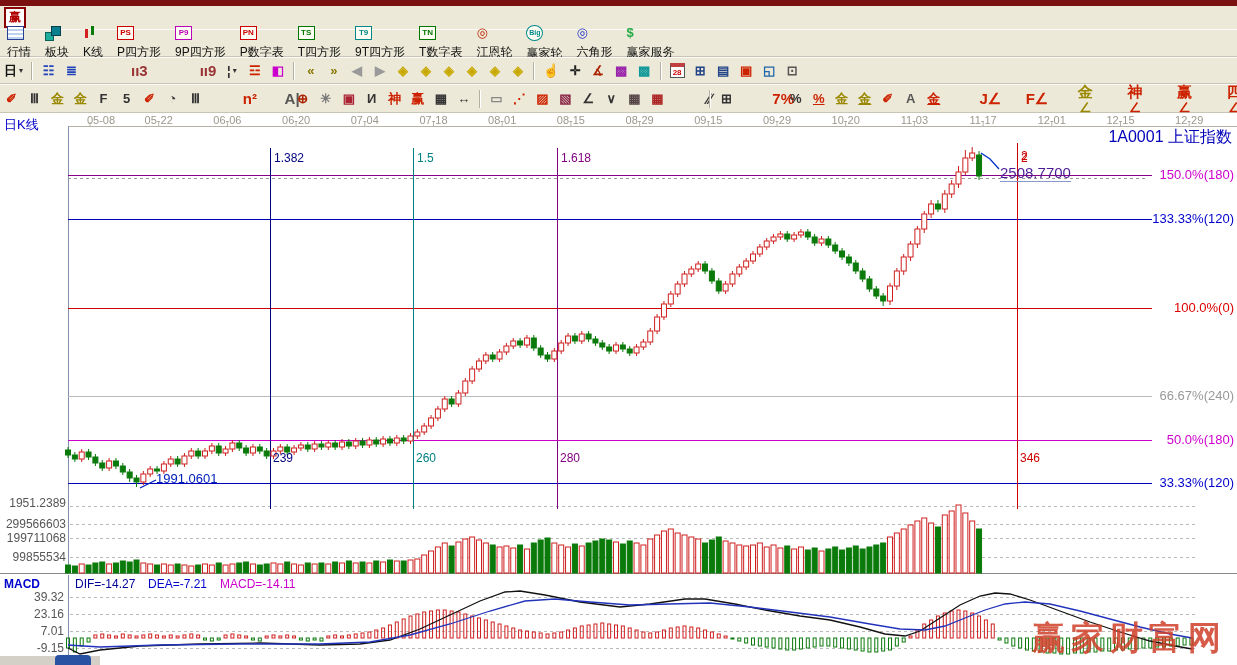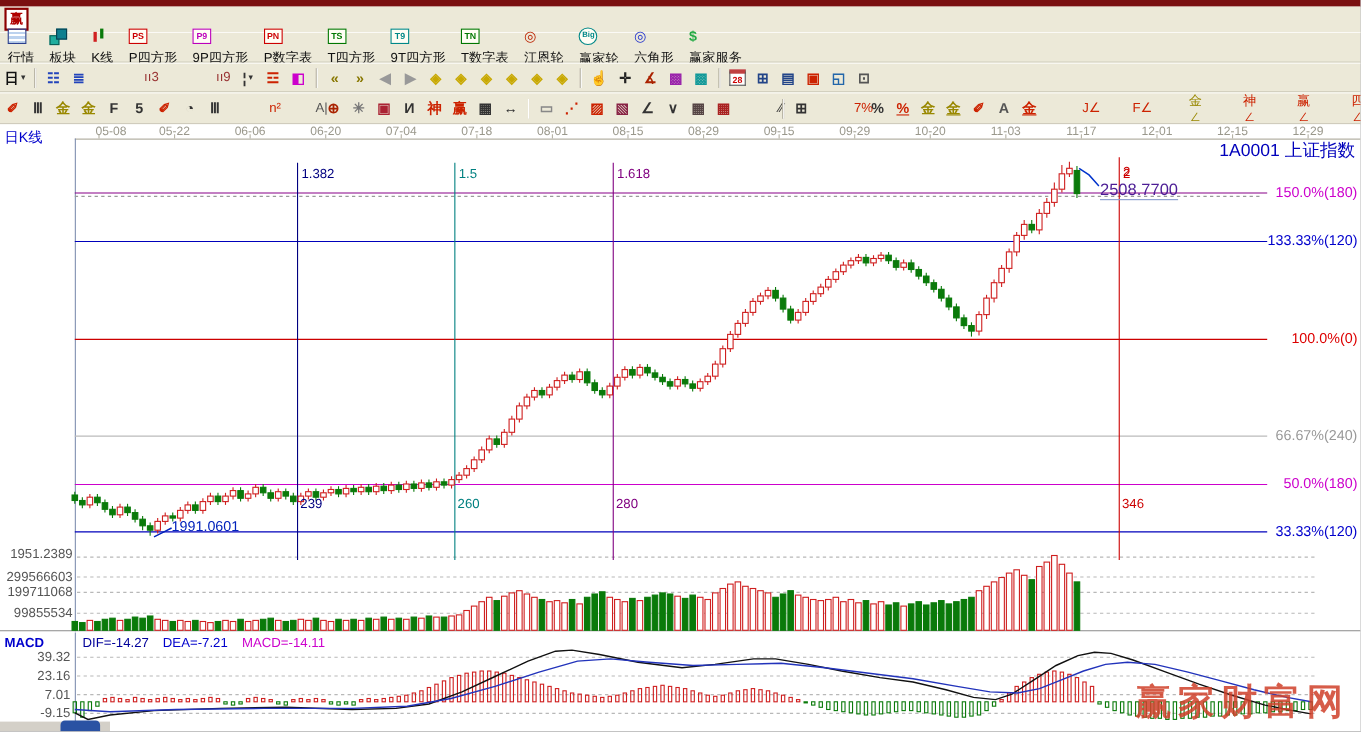--- a/index.html
+++ b/index.html
@@ -29,21 +29,21 @@
                repeating-linear-gradient(90deg,rgba(42,63,143,.5) 0 1px,transparent 1px 4px);}
   .ic-blocks{width:14px;height:14px;position:relative;}
   .ic-blocks::before{content:"";position:absolute;left:0;top:6px;width:7px;height:7px;background:#1fae9e;border:1px solid #0a5f57;}
   .ic-blocks::after{content:"";position:absolute;left:6px;top:0;width:8px;height:8px;background:#0c7f8f;border:1px solid #063f4f;}
   .ic-candles{width:14px;height:14px;position:relative;}
   .ic-candles::before{content:"";position:absolute;left:2px;top:3px;width:3px;height:9px;background:#d02020;}
   .ic-candles::after{content:"";position:absolute;left:8px;top:0;width:3px;height:9px;background:#0a7a0a;}
   .tbtn{display:inline-flex;align-items:center;justify-content:center;min-width:21px;height:21px;
         margin:0 1px;border:1px solid transparent;background:transparent;padding:0 2px;cursor:default;}
   .tbtn .glyph{font-size:13px;line-height:15px;font-weight:bold;}
-  .tbtn .glyph.sm{font-size:12px;font-weight:normal;margin-left:44px;}
+  .tbtn .glyph.sm{font-size:15px;font-weight:bold;margin-left:44px;}
   .tbtn .glyph.u{text-decoration:underline;}
   .tbtn .glyph.cal{font-size:8px;font-weight:bold;color:#c00;border:1px solid #555;background:#fff;
         padding:2px 2px 0 2px;border-top:4px solid #c04040;line-height:8px;}
   .tbtn .dd{font-size:8px;color:#333;margin-left:2px;}
   .vsep{display:inline-block;width:1px;height:18px;background:#b5b1a2;border-right:1px solid #fff;margin:0 4px;}
   
   #chart{position:absolute;left:0;top:113px;width:1237px;height:552px;background:#fff;}
   #plot{position:absolute;left:0;top:0;}
   .abslabel{position:absolute;white-space:nowrap;}
   #period-label{left:4px;top:3px;font-size:13px;color:#0000cc;}

